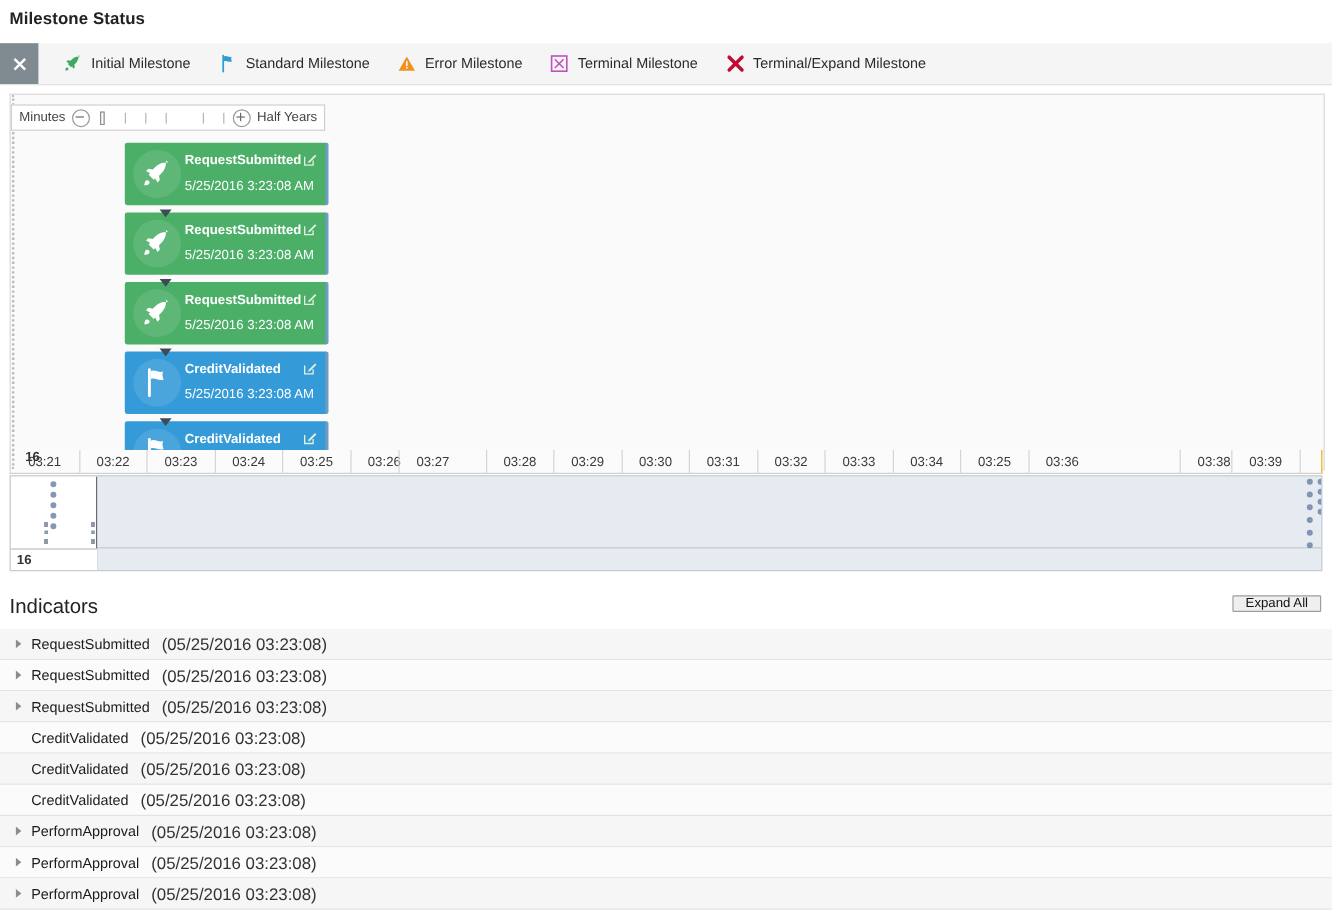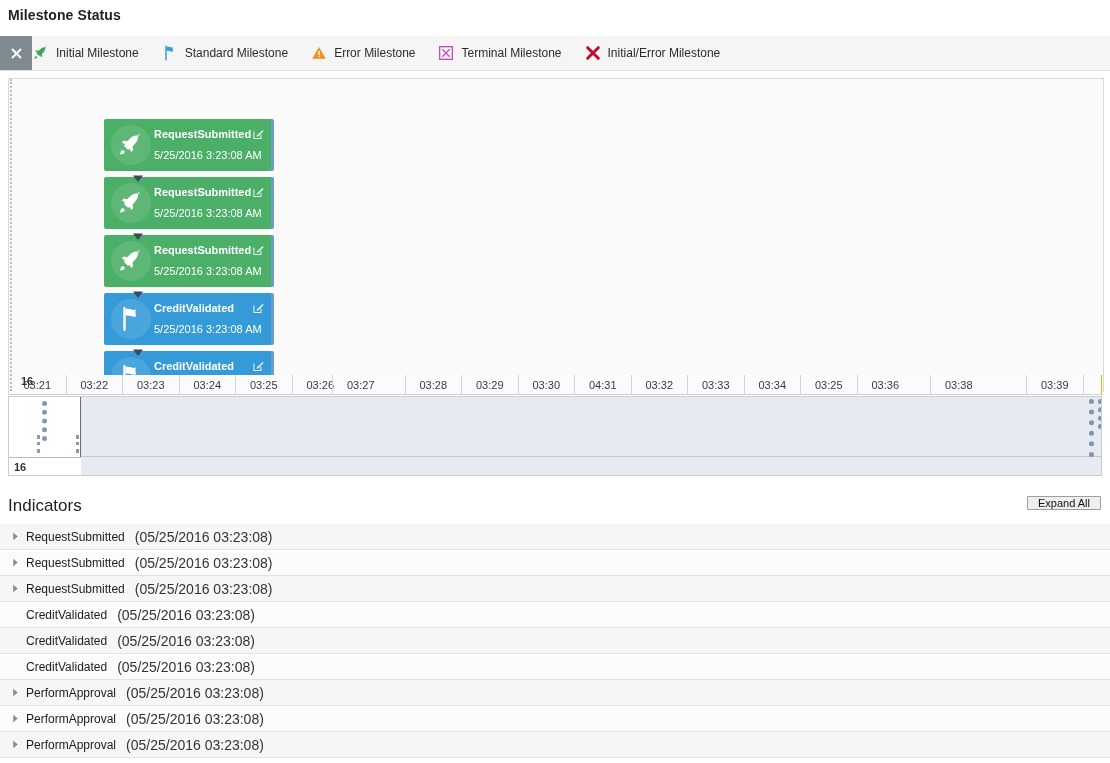--- a/index.html
+++ b/index.html
@@ -48,20 +48,21 @@
     display: flex;
     align-items: center;
     justify-content: center;
     font-size: 13px;
     cursor: pointer;
     flex: 0 0 auto;
   }
   .legend-items {
     display: flex;
     align-items: center;
+    padding-left: 20px;
     gap: 22px;
     justify-content: space-between;
   }
   .legend-item {
     display: flex;
     align-items: center;
     font-size: 12px;
     color: #2b2b2b;
     white-space: nowrap;
   }
@@ -436,21 +437,21 @@
             </svg>
           </span>
           <span>Terminal Milestone</span>
         </div>
         <div class="legend-item">
           <span class="lg-icon">
             <svg width="16" height="16" viewBox="0 0 24 24">
               <path d="M4 4 L20 20 M20 4 L4 20" stroke="#c20b2e" stroke-width="4.4" stroke-linecap="round"></path>
             </svg>
           </span>
-          <span>Initial/Error Milestone</span>
+          <span>Terminal/Expand Milestone</span>
         </div>
       </div>
   </div>
 
   <div class="timeline-panel">
     <div class="chart-left-dots"></div>
     <div class="chain" id="milestone-chain">
         <div class="ms-wrap">
           <div class="ms-box green">
             <div class="ms-icon">
@@ -540,40 +541,54 @@
                 <path d="M3.5 6.5 v13 h13 v-7" fill="none" stroke="#dff2e4" stroke-width="2"></path>
                 <path d="M9.5 13.5 L19.5 3.5 L21.5 5.5 L11.5 15.5 L8.8 16.2 Z" fill="#dff2e4"></path>
               </svg></div>
             <div class="ms-time">5/25/2016 3:23:08 AM</div>
           </div>
         </div>
       </div>
     <div class="day-label-chart">16</div>
   </div>
 
+  <div class="zoom-toolbar">
+    <span class="zoom-label">Minutes</span>
+    <span class="zoom-circle"></span>
+    <span class="zoom-track">
+      <span class="zoom-handle">[]</span>
+      <span class="zoom-tick"></span>
+      <span class="zoom-tick"></span>
+      <span class="zoom-tick"></span>
+      <span class="zoom-tick gap"></span>
+      <span class="zoom-tick"></span>
+    </span>
+    <span class="zoom-circle plus"></span>
+    <span class="zoom-label">Half Years</span>
+  </div>
 
   <div class="time-axis" id="time-axis">
       <div class="tick-cell" style="left: 0px; width: 56.5px;">03:21</div>
       <div class="tick-cell" style="left: 56.5px; width: 56.5px;">03:22</div>
       <div class="tick-cell" style="left: 113px; width: 56.5px;">03:23</div>
       <div class="tick-cell" style="left: 169.5px; width: 56.5px;">03:24</div>
       <div class="tick-cell" style="left: 226px; width: 56.5px;">03:25</div>
       <div class="tick-cell" style="left: 282.5px; width: 56.5px;">03:26</div>
       <div class="tick-cell" style="left: 323px; width: 56.5px;">03:27</div>
       <div class="tick-cell" style="left: 395.5px; width: 56.5px;">03:28</div>
       <div class="tick-cell" style="left: 452px; width: 56.5px;">03:29</div>
       <div class="tick-cell" style="left: 508.5px; width: 56.5px;">03:30</div>
-      <div class="tick-cell" style="left: 565px; width: 56.5px;">04:31</div>
+      <div class="tick-cell" style="left: 565px; width: 56.5px;">03:31</div>
       <div class="tick-cell" style="left: 621.5px; width: 56.5px;">03:32</div>
       <div class="tick-cell" style="left: 678px; width: 56.5px;">03:33</div>
       <div class="tick-cell" style="left: 734.5px; width: 56.5px;">03:34</div>
       <div class="tick-cell" style="left: 791px; width: 56.5px;">03:25</div>
       <div class="tick-cell" style="left: 847.5px; width: 56.5px;">03:36</div>
       <div class="tick-cell" style="left: 904px; width: 56.5px; margin-top: 20px;">03:37</div>
-      <div class="tick-cell" style="left: 921px; width: 56.5px;">03:38</div>
+      <div class="tick-cell" style="left: 974px; width: 56.5px;">03:38</div>
       <div class="tick-cell" style="left: 1017px; width: 56.5px;">03:39</div>
       <div class="tick-cell" style="left: 1073.5px; width: 56.5px;">03</div>
     </div>
 
   <div class="overview">
     <div class="ov-baseline"></div>
     <div class="ov-window">
       <div class="ov-dots-col" style="left:33px; top:4px; height:40px;"></div>
       <div class="ov-grip" style="left:28px; top:38px; height:18px;"></div>
       <div class="ov-grip" style="left:67px; top:38px; height:18px;"></div>

